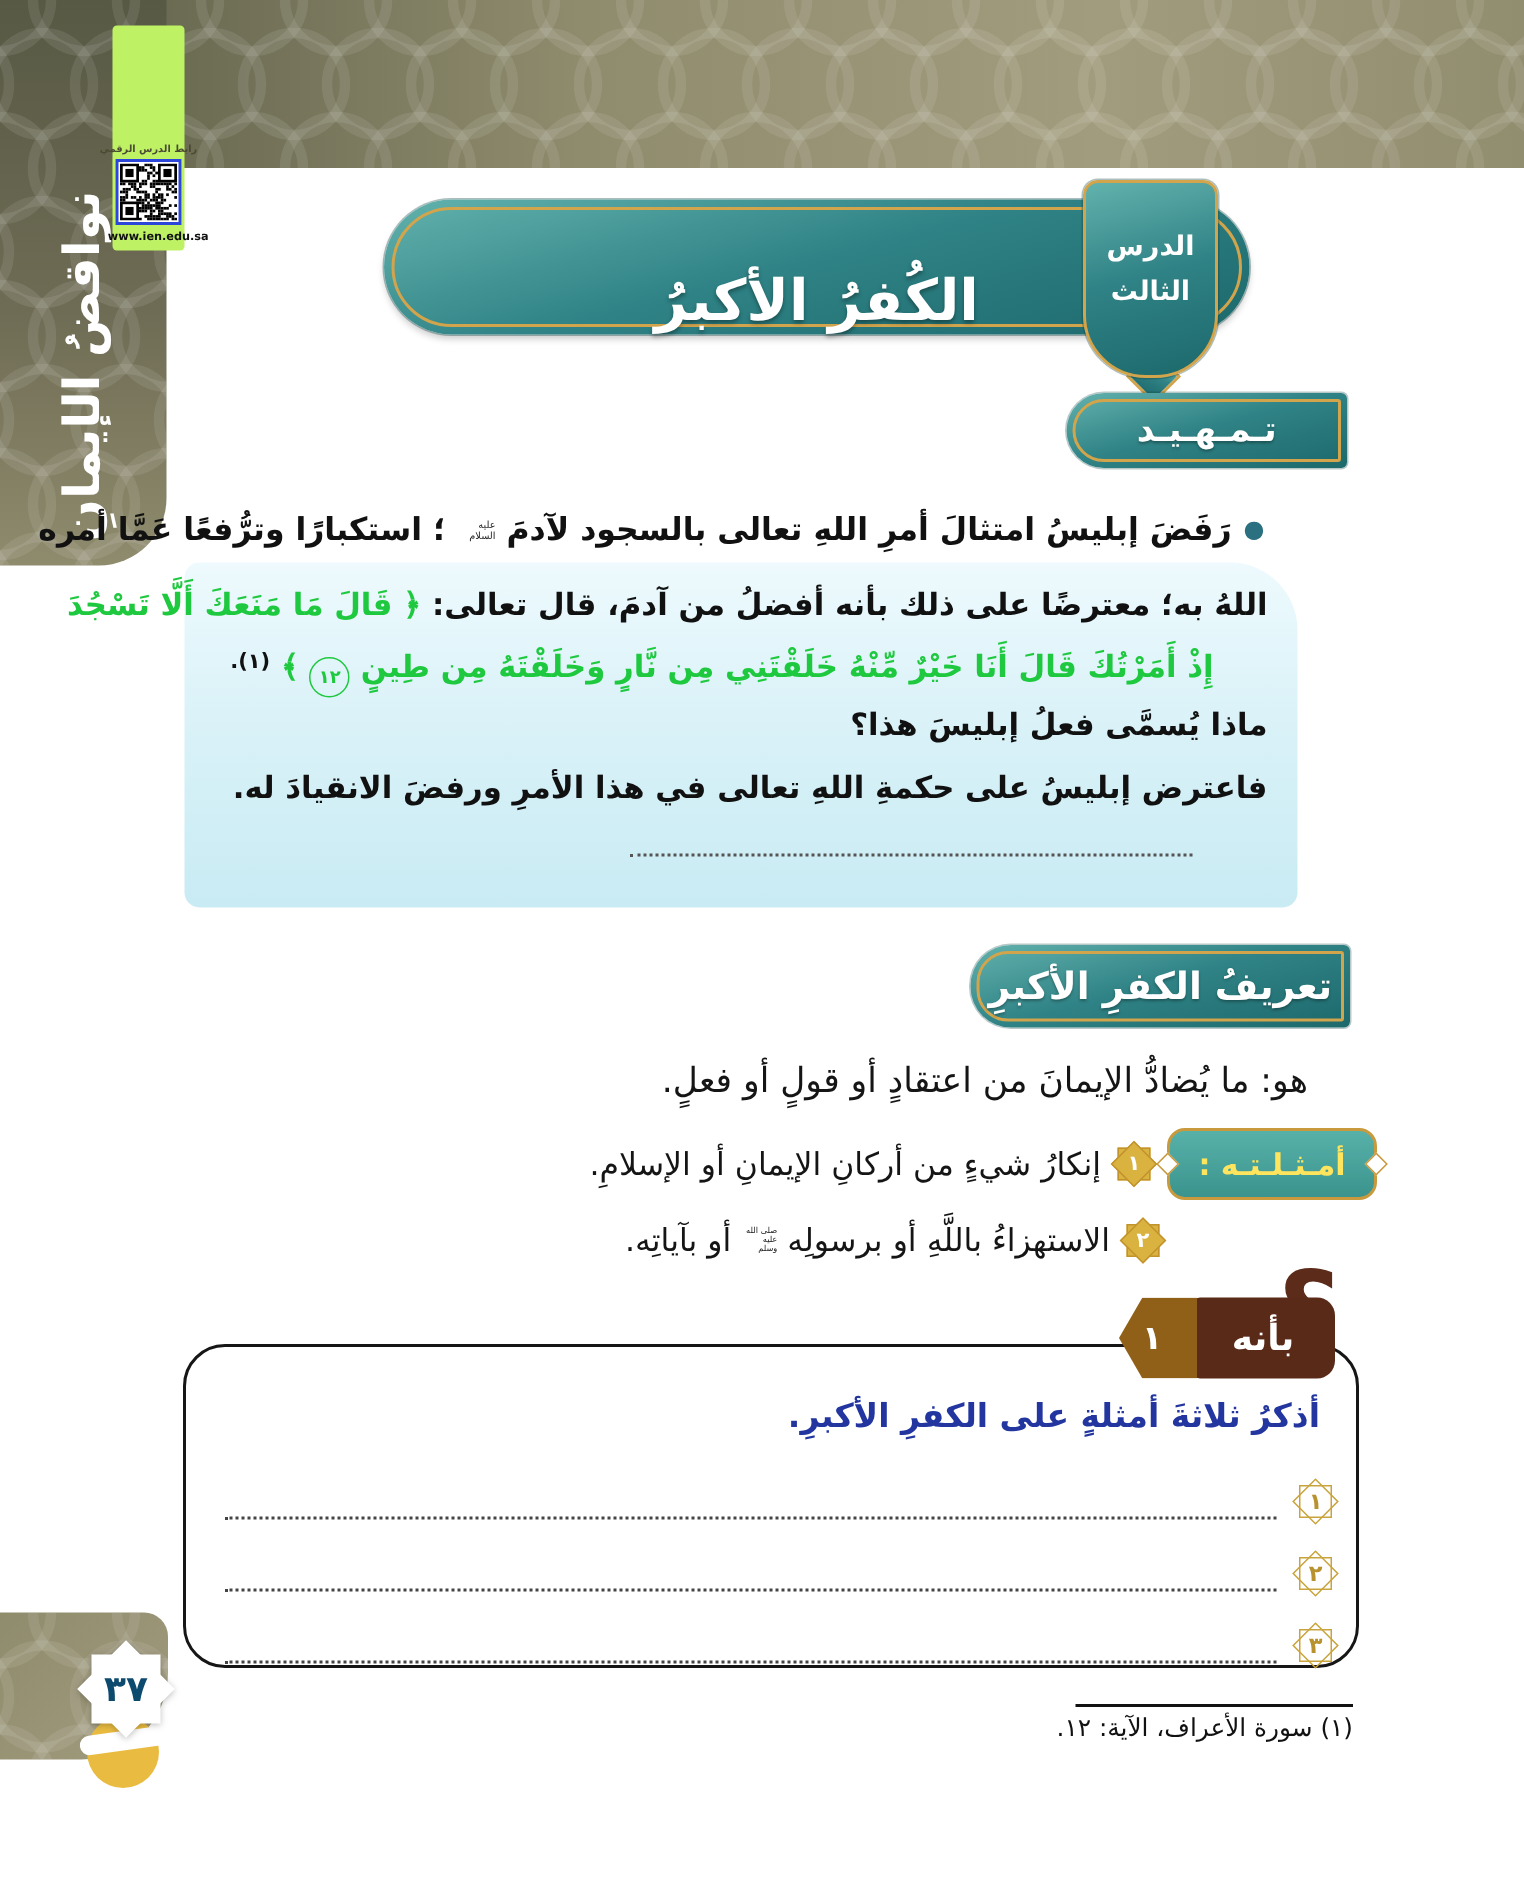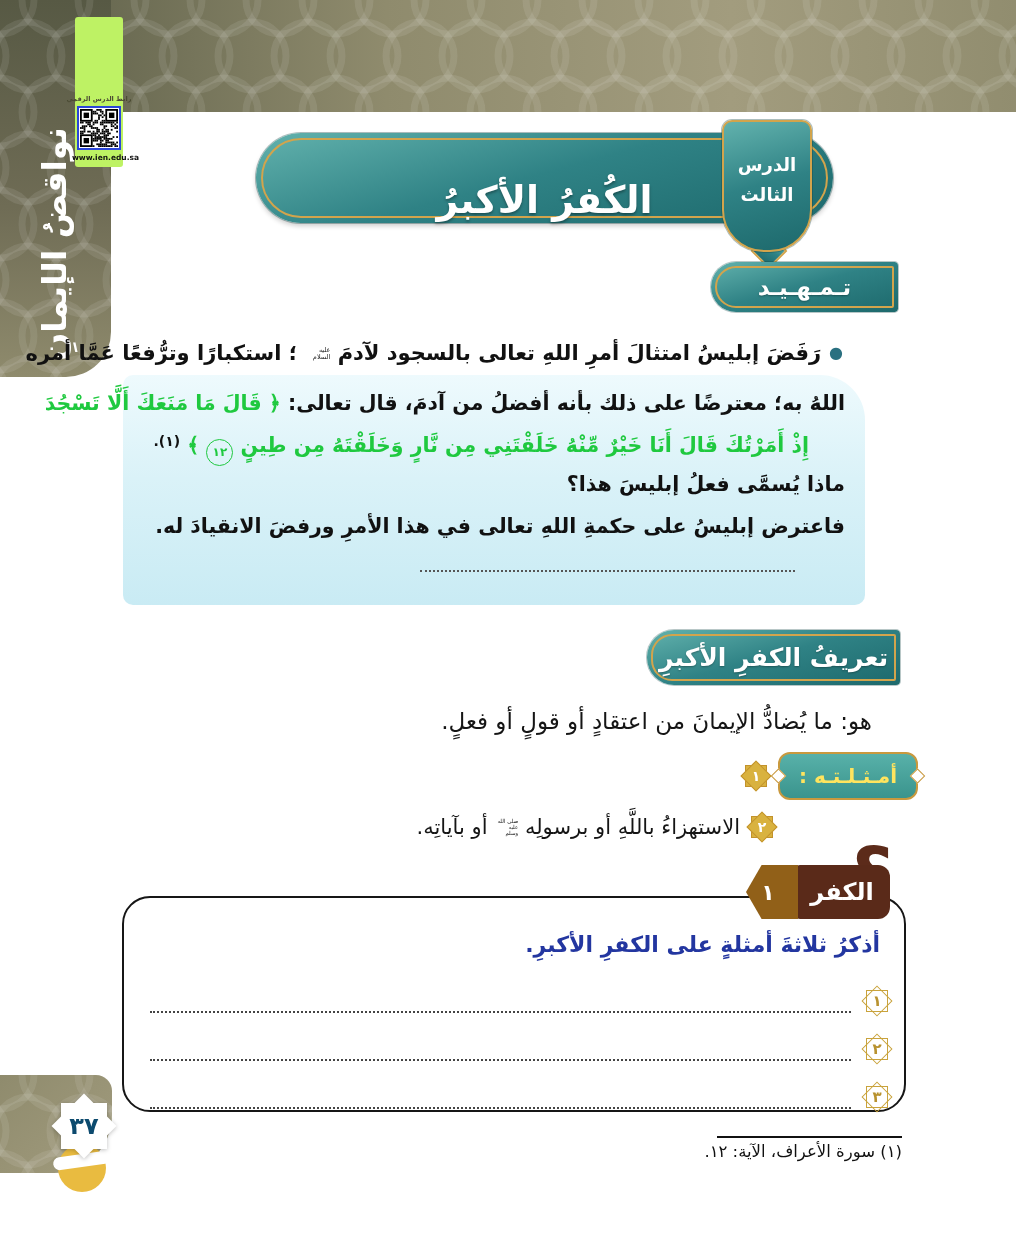--- a/index.html
+++ b/index.html
@@ -476,37 +476,38 @@
 
   <div class="def-text">هو: ما يُضادُّ الإيمانَ من اعتقادٍ أو قولٍ أو فعلٍ.</div>
 
   <div class="ex-row ex-row1">
     <div class="ex-badge">
       <span>أمـثـلـتـه :</span>
     </div>
     <span class="flower solid">
       <span class="n">١</span>
     </span>
+    <span class="ex-text">إنكارُ شيءٍ من أركانِ الإيمانِ أو الإسلامِ.</span>
   </div>
 
   <div class="ex-row ex-row2">
     <span class="flower solid">
       <span class="n">٢</span>
     </span>
     <span class="ex-text">
       <span>الاستهزاءُ باللَّهِ أو برسولِه</span>
       <span class="honor" style="width:24px;font-size:5.5px;">صلى الله عليه وسلم</span>
       <span>أو بآياتِه.</span>
     </span>
   </div>
 
   <div class="act-box"></div>
   <span class="act-q">؟</span>
   <div class="act-rect">
-    <span>الكفر</span>
+    <span>بأنه</span>
   </div>
   <div class="act-arrow">
     <span>١</span>
   </div>
   <div class="act-prompt">أذكرُ ثلاثةَ أمثلةٍ على الكفرِ الأكبرِ.</div>
 
   <div class="act-row" style="top:985px;">
     <span class="flower">
       <span class="n">١</span>
     </span>

